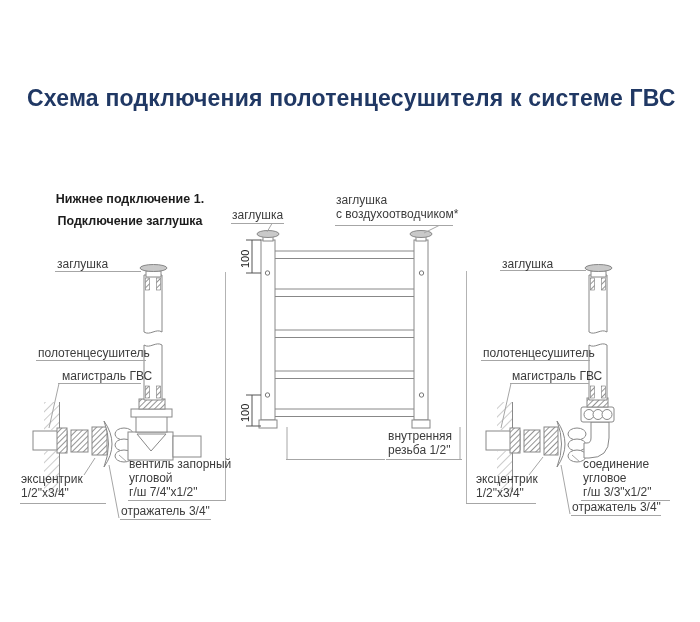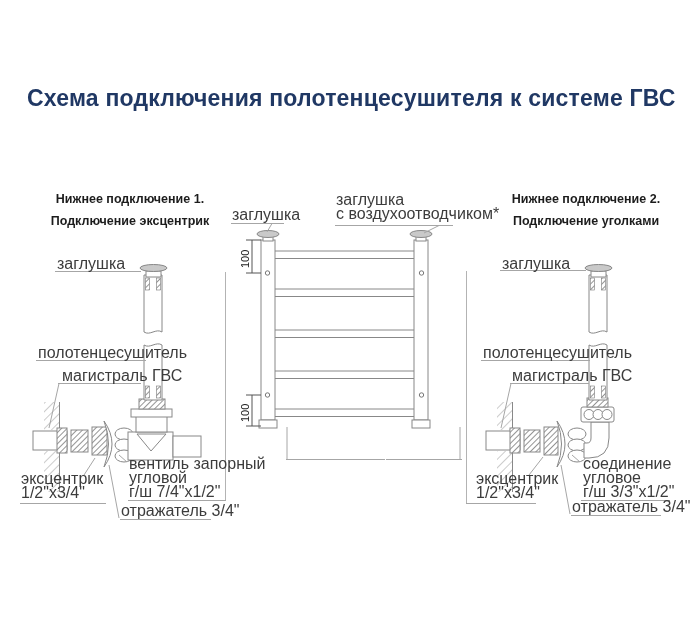--- a/index.html
+++ b/index.html
@@ -5,21 +5,21 @@
   html,body{margin:0;padding:0;background:#fff;}
   .page{position:relative;width:700px;height:622px;background:#ffffff;
         font-family:"Liberation Sans","DejaVu Sans",sans-serif;overflow:hidden;margin-top:14px;}
   .title{position:absolute;left:27px;top:71px;font-size:23px;font-weight:bold;
          color:#203864;letter-spacing:.2px;white-space:nowrap;}
   .hdr{position:absolute;text-align:center;font-size:12.5px;font-weight:bold;
        color:#1c1c1c;line-height:22px;}
   .hdr span{display:block;}
   .hdr-left{left:40px;top:174px;width:180px;text-align:center;}
   .hdr-right{left:498px;top:174px;width:176px;}
-  .lbl{position:absolute;font-size:16px;color:#3c3c3c;line-height:14px;
+  .lbl{position:absolute;font-size:12px;color:#3c3c3c;line-height:14px;
        white-space:pre-line;}
   svg.draw{position:absolute;left:0;top:0;}
   .footer-bar{position:absolute;left:9px;right:9px;top:616px;height:4px;
               border-top:1px solid #2d5078;}
 </style>
 </head>
 <body>
 
 <div class="page">
 
@@ -200,40 +200,38 @@
         <line x1="571" y1="501.5" x2="661" y2="501.5"></line>
         <line x1="570" y1="500" x2="561" y2="451"></line>
       </g>
     </g>
   </svg>
 
   <div class="title" style="color: rgb(32, 56, 100);">Схема подключения полотенцесушителя к системе ГВС</div>
 
   <div class="hdr hdr-left">
     <span>Нижнее подключение 1.</span>
-    <span>Подключение эксцентрик</span>
-  </div>
-  <div class="hdr hdr-right">
-    <span>Нижнее подключение 2.</span>
-    <span>Подключение уголками</span>
+    <span>Подключение заглушка</span>
   </div>
 
   <div class="lbl" style="left:57px;top:243px">заглушка</div>
   <div class="lbl" style="left:38px;top:332px">полотенцесушитель</div>
   <div class="lbl" style="left:62px;top:355px">магистраль ГВС</div>
   <div class="lbl" style="left:21px;top:458px">эксцентрик
 1/2"x3/4"</div>
   <div class="lbl" style="left:129px;top:443px">вентиль запорный
 угловой
 г/ш 7/4"x1/2"</div>
   <div class="lbl" style="left:121px;top:490px">отражатель 3/4"</div>
 
   <div class="lbl" style="left:232px;top:194px">заглушка</div>
   <div class="lbl" style="left:336px;top:179px">заглушка
 с воздухоотводчиком*</div>
+  <div class="lbl" style="left:388px;top:415px">внутренняя
+резьба 1/2"</div>
 
   <div class="lbl" style="left:502px;top:243px">заглушка</div>
   <div class="lbl" style="left:483px;top:332px">полотенцесушитель</div>
   <div class="lbl" style="left:512px;top:355px">магистраль ГВС</div>
   <div class="lbl" style="left:476px;top:458px">эксцентрик
 1/2"x3/4"</div>
   <div class="lbl" style="left:583px;top:443px">соединение
 угловое
 г/ш 3/3"x1/2"</div>
   <div class="lbl" style="left:572px;top:486px">отражатель 3/4"</div>

